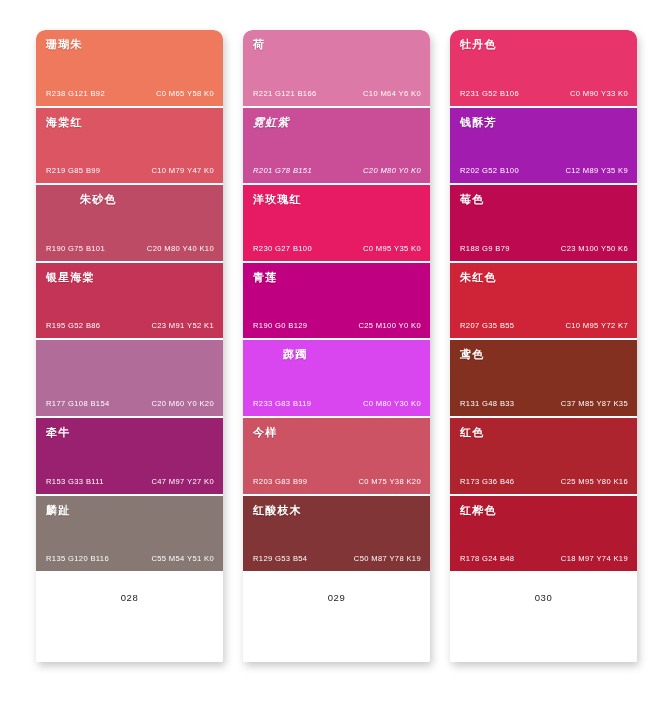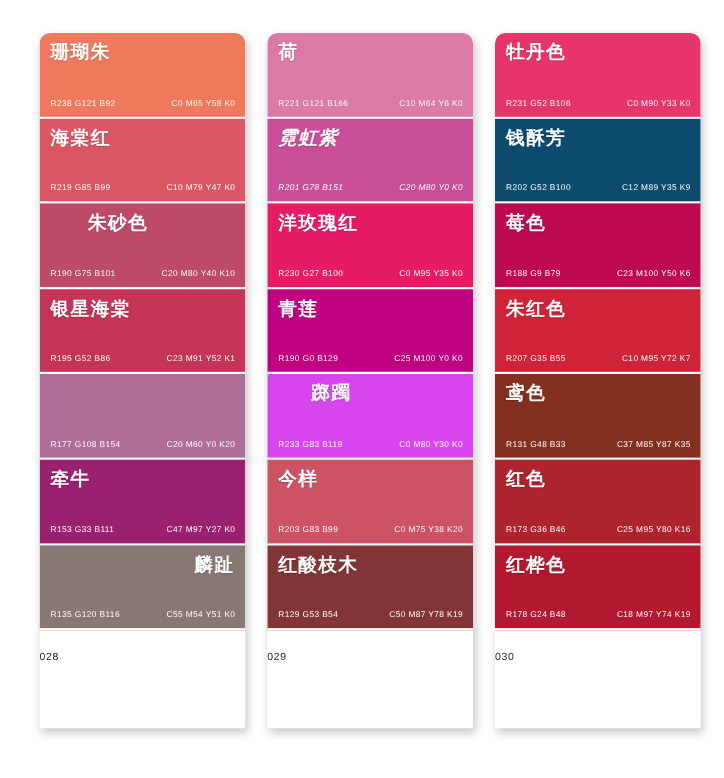--- a/index.html
+++ b/index.html
@@ -45,21 +45,21 @@
     height: 77.6px;
     box-sizing: border-box;
     padding: 9px 10px 0 10px;
     border-bottom: 2px solid #ffffff;
   }
   .swatch:first-child {
     border-radius: 9px 9px 0 0;
   }
   .swatch-name {
     font-family: "DejaVu Sans", "Liberation Sans", sans-serif;
-    font-size: 17px;
+    font-size: 11px;
     font-weight: 700;
     letter-spacing: 1.2px;
     line-height: 1.1;
     color: #ffffff;
     text-shadow: 0 1px 1px rgba(0,0,0,0.18);
     white-space: nowrap;
   }
   .swatch-codes {
     position: absolute;
     left: 10px;
@@ -74,21 +74,21 @@
     letter-spacing: 0.35px;
     white-space: nowrap;
   }
   .swatch-rgb { margin-right: 4px; }
   .swatch-cmyk { }
   .card-footer {
     flex: 1 1 auto;
     background: #ffffff;
     display: flex;
     align-items: flex-start;
-    justify-content: flex-start;
+    justify-content: center;
     padding-top: 19px;
   }
   .card-number {
     font-family: "Liberation Sans", "DejaVu Sans", sans-serif;
     font-size: 9.5px;
     color: #222222;
     letter-spacing: 0.6px;
   }
 </style>
 </head>
@@ -132,21 +132,21 @@
             <span class="swatch-cmyk">C20  M60  Y0  K20</span>
           </div>
         </div>
         <div class="swatch" style="background: rgb(153, 33, 111);">
           <div class="swatch-name">牵牛</div>
           <div class="swatch-codes">
             <span class="swatch-rgb">R153  G33  B111</span>
             <span class="swatch-cmyk">C47  M97  Y27  K0</span>
           </div>
         </div>
-        <div class="swatch" style="background: rgb(135, 120, 116); text-align: right;">
+        <div class="swatch" style="background: rgb(135, 120, 116);">
           <div class="swatch-name">麟趾</div>
           <div class="swatch-codes">
             <span class="swatch-rgb">R135  G120  B116</span>
             <span class="swatch-cmyk">C55  M54  Y51  K0</span>
           </div>
         </div>
       </div>
       <div class="card-footer">
         <div class="card-number">028</div>
       </div>
@@ -209,21 +209,21 @@
     </div>
     <div class="card">
       <div class="swatches">
         <div class="swatch" style="background: rgb(231, 52, 106);">
           <div class="swatch-name">牡丹色</div>
           <div class="swatch-codes">
             <span class="swatch-rgb">R231  G52  B106</span>
             <span class="swatch-cmyk">C0  M90  Y33  K0</span>
           </div>
         </div>
-        <div class="swatch" style="background: #0c4a6e;">
+        <div class="swatch" style="background: #a21caf;">
           <div class="swatch-name">钱酥芳</div>
           <div class="swatch-codes">
             <span class="swatch-rgb">R202  G52  B100</span>
             <span class="swatch-cmyk">C12  M89  Y35  K9</span>
           </div>
         </div>
         <div class="swatch" style="background: rgb(188, 9, 79);">
           <div class="swatch-name">莓色</div>
           <div class="swatch-codes">
             <span class="swatch-rgb">R188  G9  B79</span>

